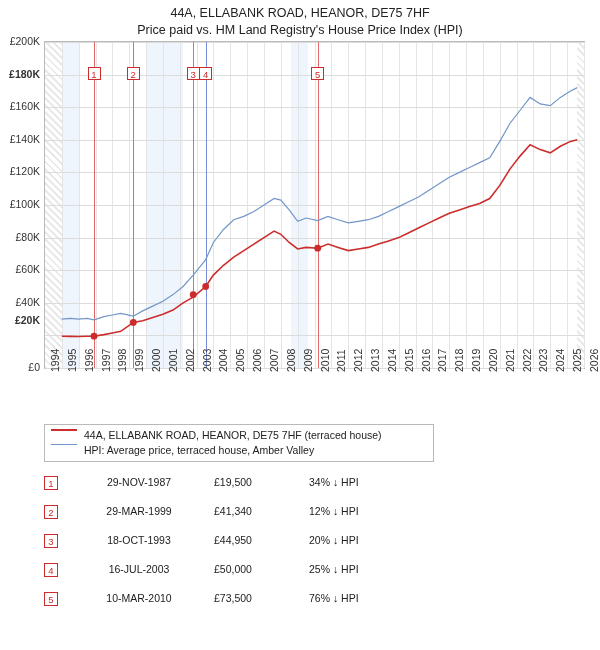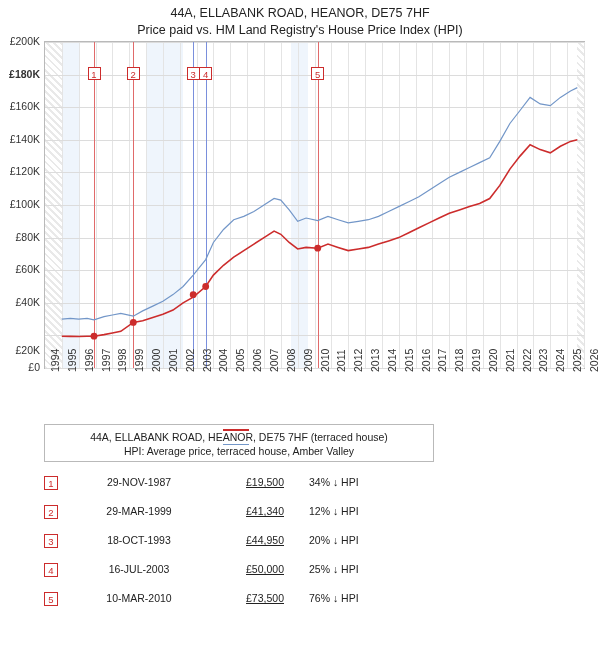--- a/index.html
+++ b/index.html
@@ -49,35 +49,35 @@
     background:#fff;color:#cc2c2c;font-size:9.5px;line-height:13px;
     text-align:center;box-sizing:border-box;
   }
 
   
   #legend{
     position:absolute;left:44px;top:424px;width:390px;height:38px;
     border:1px solid #b9b9b9;box-sizing:border-box;background:#fff;
     padding:4px 6px;
   }
-  .lgrow{display:flex;align-items:center;height:15px;flex-direction:column;}
+  .lgrow{display:flex;height:15px;}
   .lgline{width:26px;height:0;border-top:2px solid #cc2c2c;margin-right:7px;}
   .lgline.blue{border-top:1.5px solid #7296c8;}
   .lgtext{font-size:10.5px;color:#222;}
 
   
   #table{position:absolute;left:44px;top:472px;width:430px;}
   .trow{position:relative;height:29px;}
   .tnum{
     position:absolute;left:0;top:4px;width:14px;height:14px;
     border:1px solid #cc2c2c;color:#cc2c2c;font-size:9.5px;line-height:14px;
     text-align:center;box-sizing:border-box;background:#fff;
   }
   .tdate{position:absolute;left:40px;top:4px;width:110px;text-align:center;font-size:10.5px;color:#222;}
-  .tprice{position:absolute;left:170px;top:4px;width:70px;text-align:right;font-size:10.5px;color:#222;text-decoration:underline;}
+  .tprice{position:absolute;left:170px;top:4px;width:70px;text-align:left;font-size:10.5px;color:#222;}
   .thpi{position:absolute;left:265px;top:4px;font-size:10.5px;color:#222;}
 
   #footer{
     position:absolute;left:44px;top:620px;width:520px;
     font-size:9.5px;color:#444;line-height:12px;
   }
 </style>
 </head>
 <body>
 
@@ -148,21 +148,21 @@
         <circle cx="49.0" cy="294.2" r="3.4" fill="#cc2c2c"></circle>
         <circle cx="88.3" cy="280.4" r="3.4" fill="#cc2c2c"></circle>
         <circle cx="148.2" cy="252.7" r="3.4" fill="#cc2c2c"></circle>
         <circle cx="160.7" cy="244.5" r="3.4" fill="#cc2c2c"></circle>
         <circle cx="272.7" cy="206.2" r="3.4" fill="#cc2c2c"></circle>
       </svg>
   </div>
 
   <div id="axes">
       <div class="ytick" style="top: 361px; left: 0px; width: 40px;">£0</div>
-      <div class="ytick" style="top: 344px; left: 0px; width: 40px;">£20K</div>
+      <div class="ytick" style="top: 314px; left: 0px; width: 40px; font-weight: bold;">£20K</div>
       <div class="ytick" style="top: 295.8px; left: 0px; width: 40px;">£40K</div>
       <div class="ytick" style="top: 263.2px; left: 0px; width: 40px;">£60K</div>
       <div class="ytick" style="top: 230.6px; left: 0px; width: 40px;">£80K</div>
       <div class="ytick" style="top: 198px; left: 0px; width: 40px;">£100K</div>
       <div class="ytick" style="top: 165.4px; left: 0px; width: 40px;">£120K</div>
       <div class="ytick" style="top: 132.8px; left: 0px; width: 40px;">£140K</div>
       <div class="ytick" style="top: 100.2px; left: 0px; width: 40px;">£160K</div>
       <div class="ytick" style="top: 67.6px; left: 0px; width: 40px; font-weight: bold;">£180K</div>
       <div class="ytick" style="top: 35px; left: 0px; width: 40px;">£200K</div>
       <div class="xtick" style="left: 49px; top: 372px;">1994</div>

